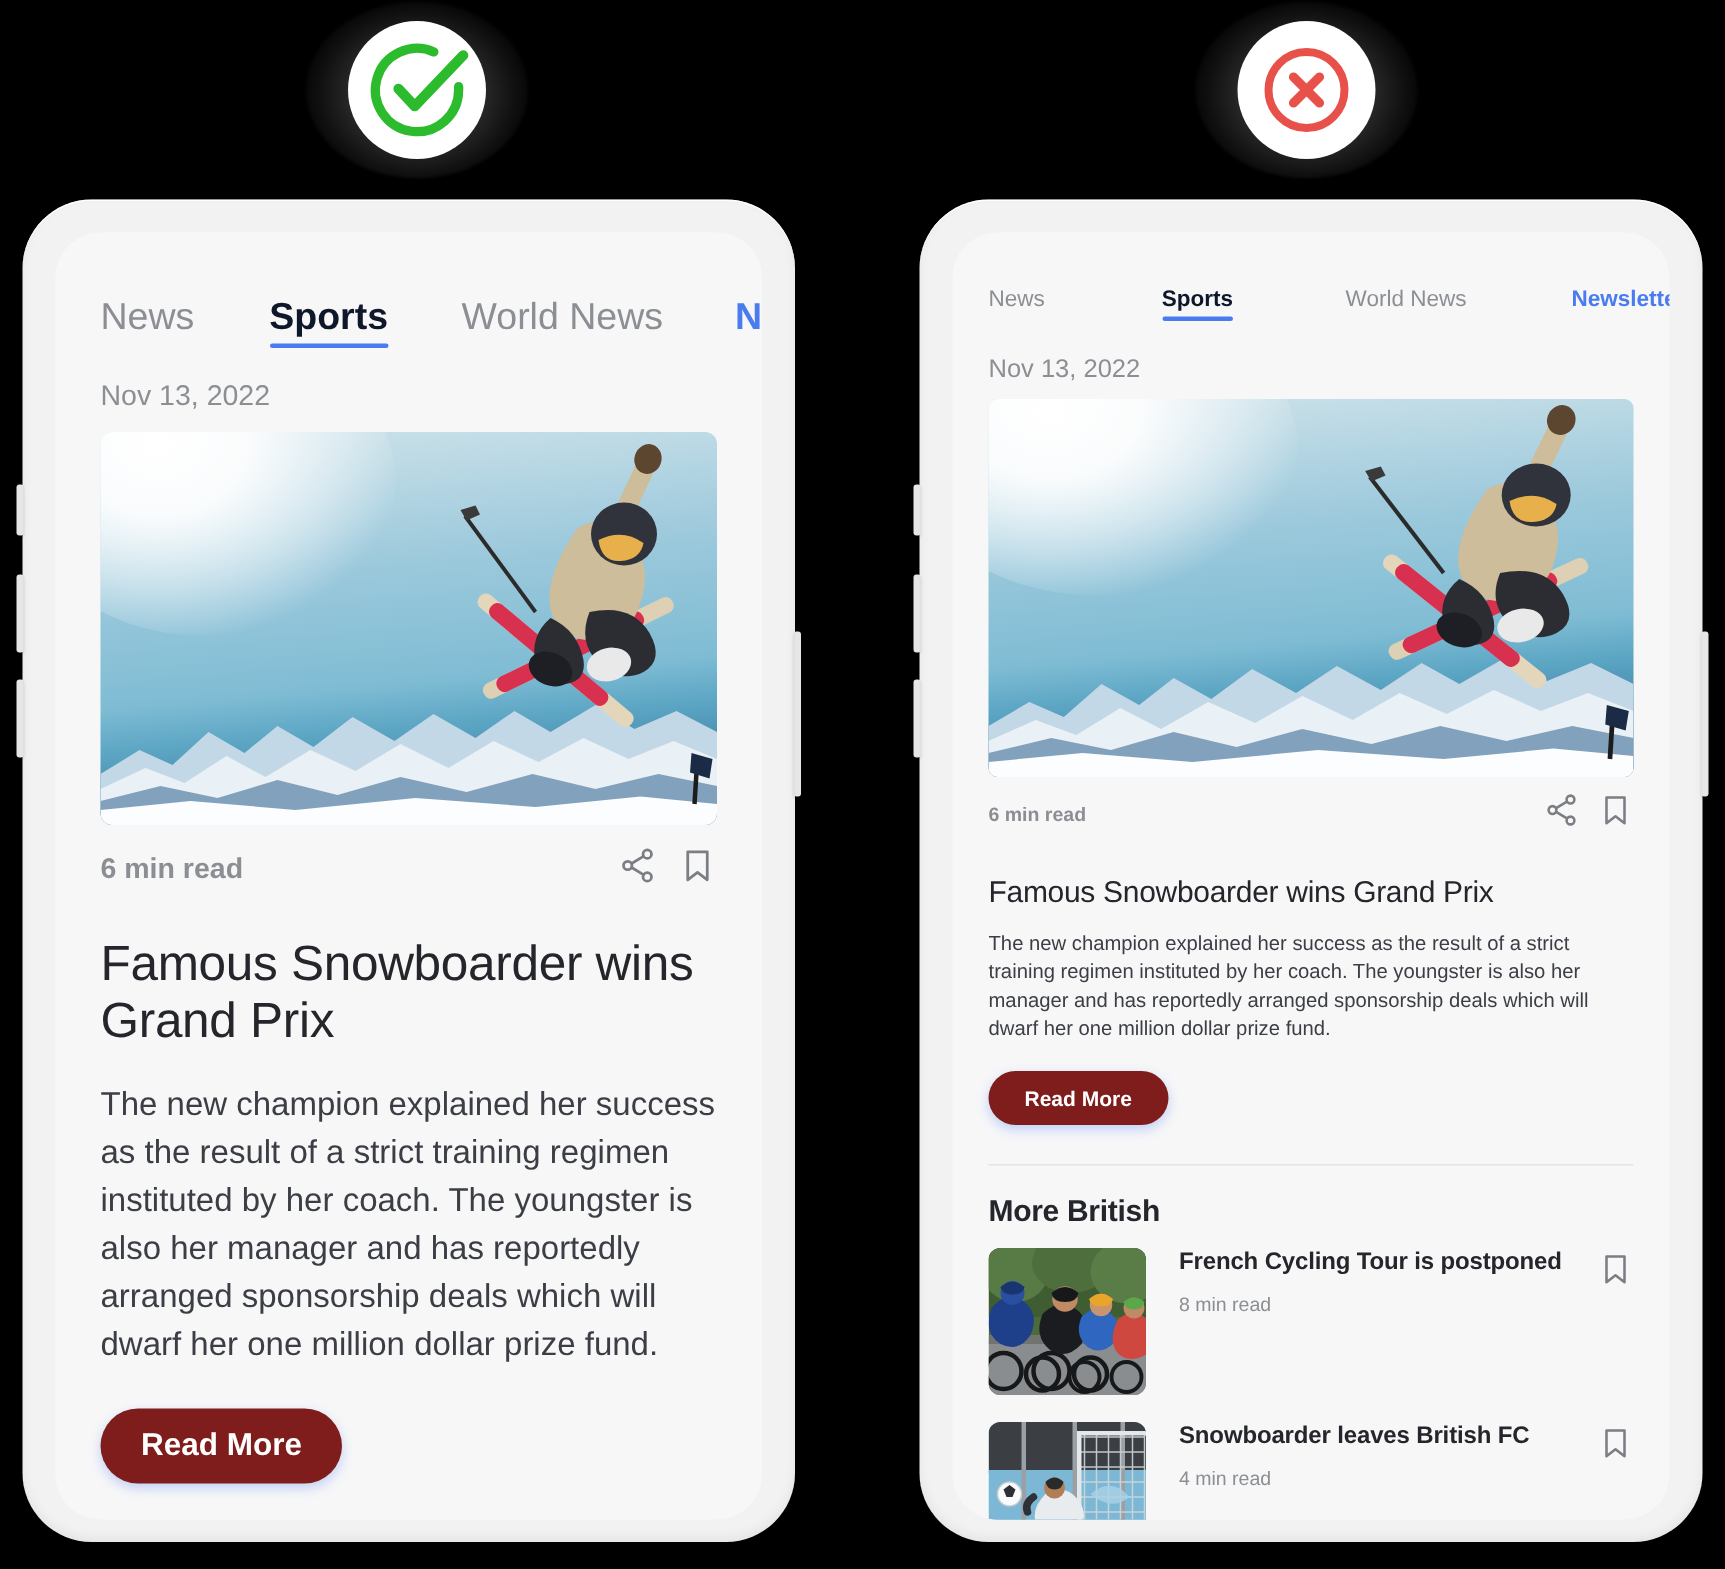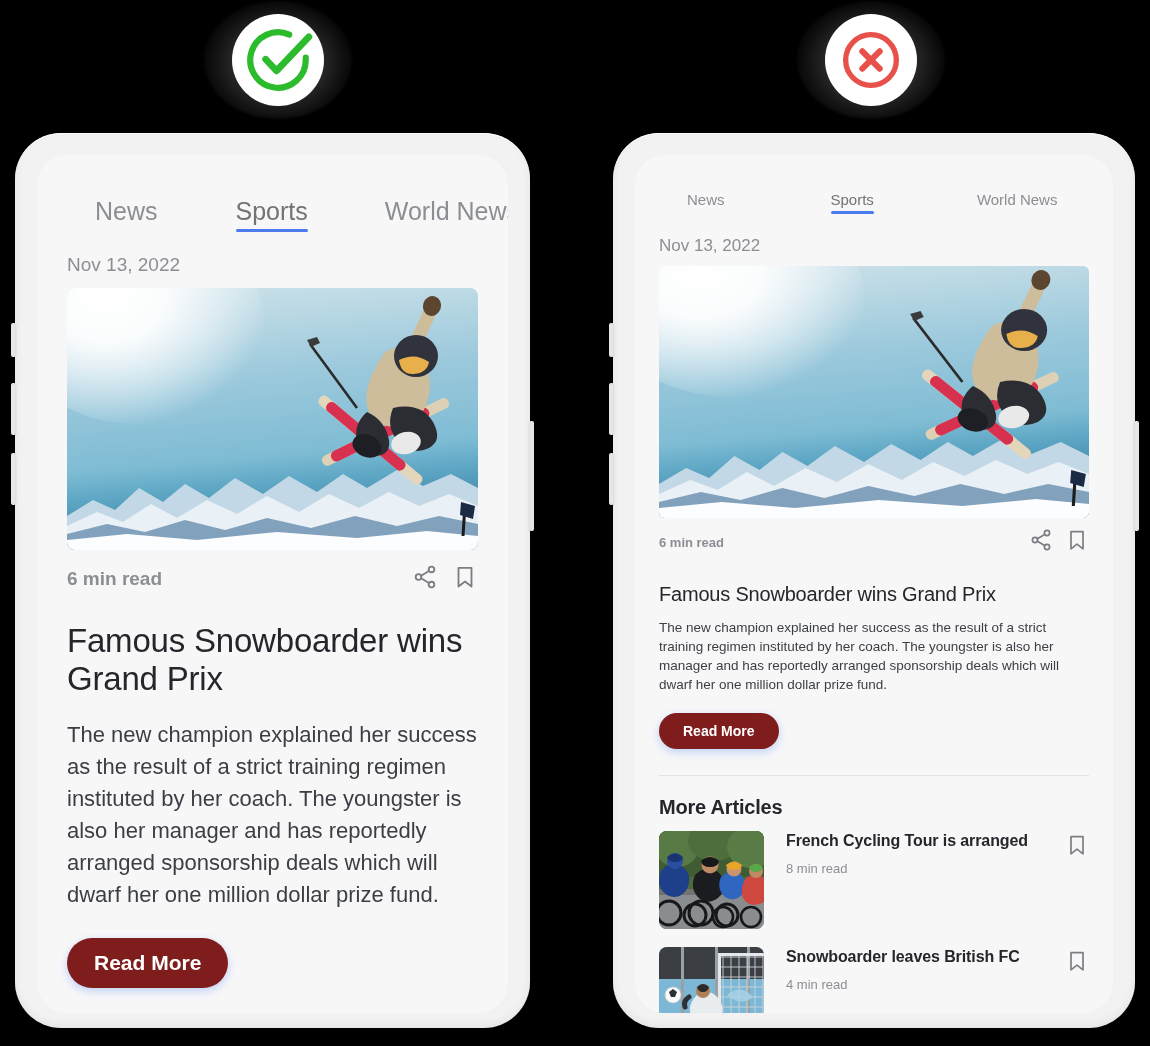--- a/index.html
+++ b/index.html
@@ -49,23 +49,22 @@
   }
   .screen {
     position: absolute; overflow: hidden; background: #f7f7f8;
   }
 
   
   .tabs { display: flex; align-items: flex-start; }
   .tab {
     color: #8b8e93; white-space: nowrap; position: relative;
     padding-bottom: 6px;
-    margin-left: 28px;
-  }
-  .tab.active { color: #737373; font-weight: 400; }
+  }
+  .tab.active { color: #0f172a; font-weight: 700; }
   .tab.active .tab-underline {
     position: absolute; left: 0; right: 0; bottom: 0;
     height: 3px; background: #4a7cf0; border-radius: 2px;
   }
   .tab.link { color: #4a7cf0; font-weight: 700; }
 
   .datestamp { color: #8b8e93; }
 
   .hero {
     position: relative; overflow: hidden;
@@ -357,21 +356,21 @@
       </div>
 
       <div class="headline" id="b-headline">Famous Snowboarder wins Grand Prix</div>
 
       <div class="body-copy" id="b-body">The new champion explained her success as the result of a strict training regimen instituted by her coach. The youngster is also her manager and has reportedly arranged sponsorship deals which will dwarf her one million dollar prize fund.</div>
 
       <button class="read-more" id="b-read">Read More</button>
 
       <div class="divider" id="b-div"></div>
 
-      <div class="more-title" id="b-more">More Articles</div>
+      <div class="more-title" id="b-more">More British</div>
 
       <div id="b-list">
 
         <div class="art-row">
           <div class="thumb">
             <svg viewBox="0 0 105 98" preserveAspectRatio="none">
               <rect width="105" height="98" fill="#4c6a3c"></rect>
               <rect y="0" width="105" height="46" fill="#3f5c33"></rect>
               <ellipse cx="18" cy="16" rx="22" ry="20" fill="#587a45"></ellipse>
               <ellipse cx="55" cy="10" rx="26" ry="20" fill="#4e6f3d"></ellipse>
@@ -401,21 +400,21 @@
                 <circle cx="92" cy="86" r="10" fill="none" stroke="#17181a" stroke-width="2.6"></circle>
               </g>
               <g>
                 <path d="M86 48 q10 -9 19 -1 l0 24 q-10 6 -18 0 q-8 -8 -1 -23z" fill="#cf4840"></path>
                 <circle cx="97" cy="40" r="7" fill="#c08a64"></circle>
                 <path d="M90 36 q7 -6 14 0 q-1 5 -7 5 q-6 0 -7 -5z" fill="#5aa84a"></path>
               </g>
             </svg>
           </div>
           <div class="art-text">
-            <div class="art-title">French Cycling Tour is arranged</div>
+            <div class="art-title">French Cycling Tour is postponed</div>
             <div class="art-read">8 min read</div>
           </div>
           <span class="icon-btn bookmark">
             <svg width="24" height="24" viewBox="0 0 24 24" fill="none" stroke="#7b7e83" stroke-width="1.7" stroke-linecap="round" stroke-linejoin="round">
               <path d="M6 3.6h12v17.2l-6-4.6-6 4.6z"></path>
             </svg>
           </span>
         </div>
 
         <div class="art-row">

